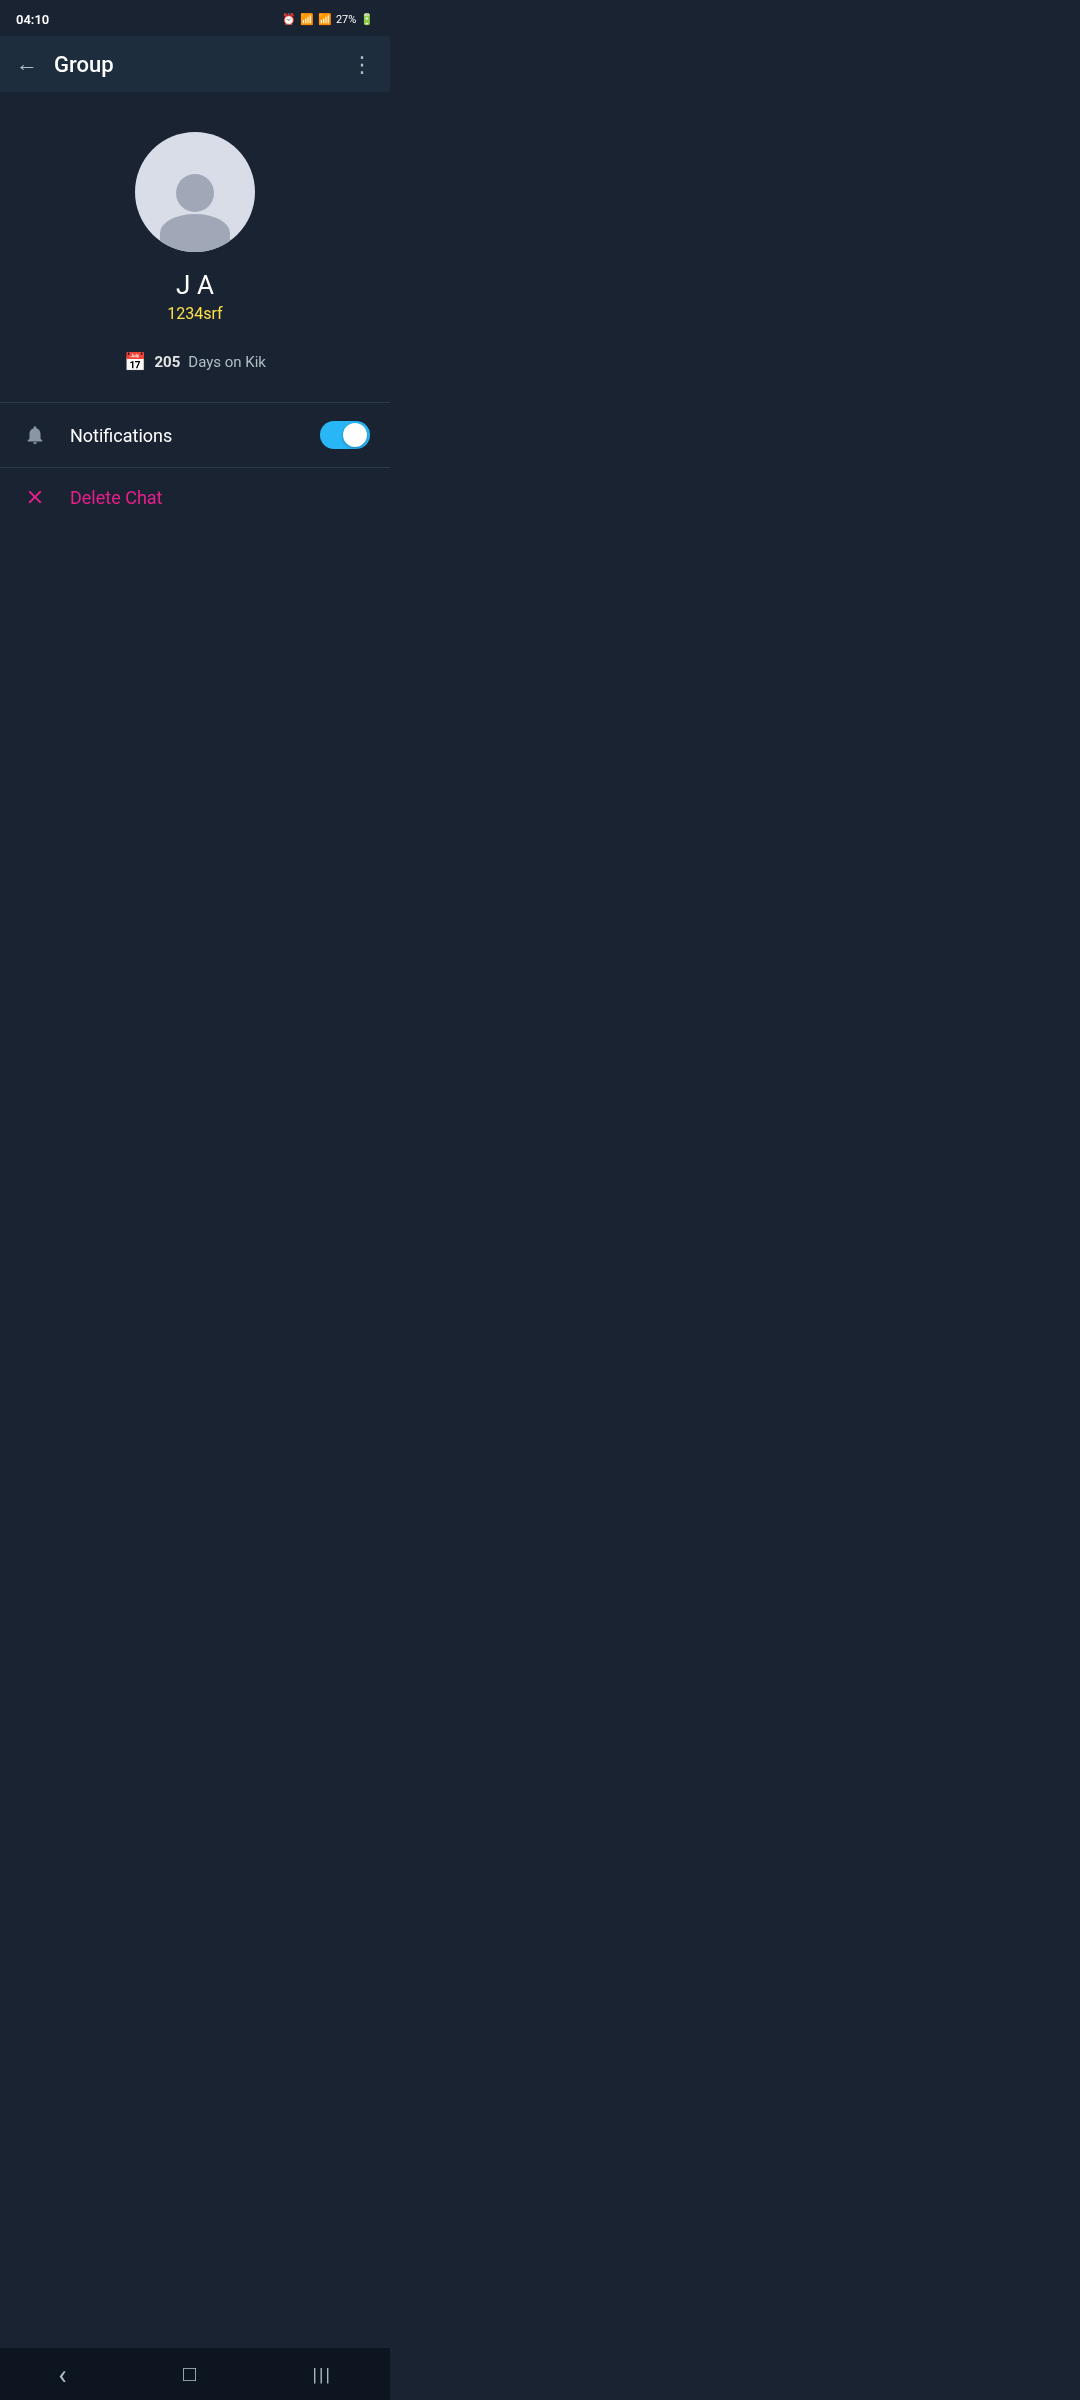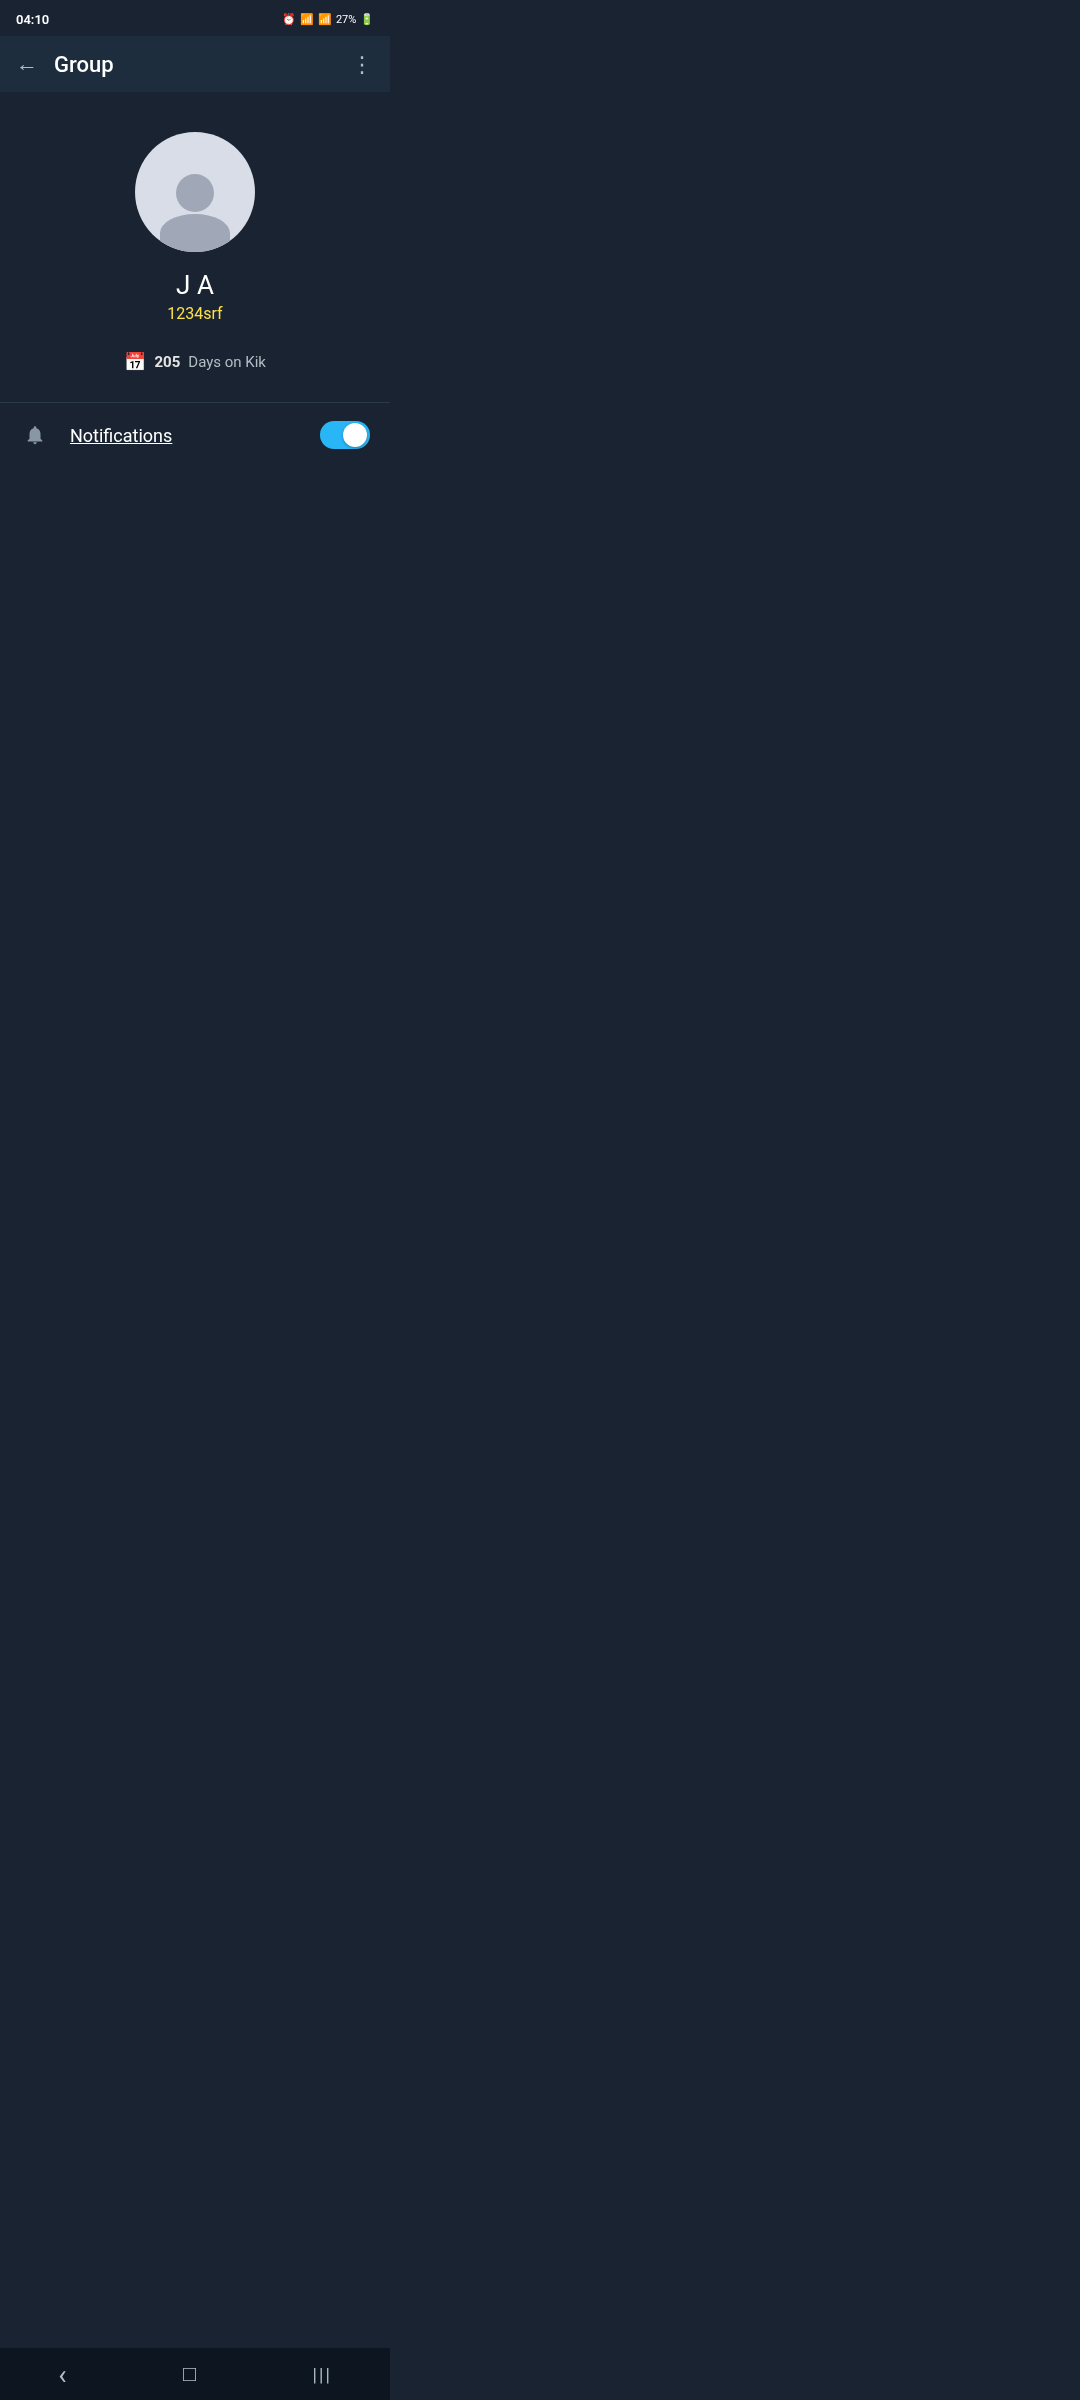--- a/index.html
+++ b/index.html
@@ -134,21 +134,20 @@
       color: #e5e5e5;
     }
     .calendar-icon {
       font-size: 18px;
       color: #8896a6;
     }
 
     
     .action-list {
       background-color: #1a2332;
-      text-decoration: underline;
     }
     .action-item {
       display: flex;
       align-items: center;
       padding: 18px 20px;
       border-bottom: 1px solid #2a3a4a;
       cursor: pointer;
       gap: 20px;
     }
     .action-item:last-child {
@@ -276,20 +275,28 @@
     </div>
     <span class="action-label white">Notifications</span>
     <div class="toggle-container">
       <div class="toggle">
         <div class="toggle-knob"></div>
       </div>
     </div>
   </div>
 
 
+  <div class="action-item">
+    <div class="action-icon">
+      <svg width="22" height="22" viewBox="0 0 24 24" fill="#e91e8c">
+        <path d="M19 6.41L17.59 5 12 10.59 6.41 5 5 6.41 10.59 12 5 17.59 6.41 19 12 13.41 17.59 19 19 17.59 13.41 12z"></path>
+      </svg>
+    </div>
+    <span class="action-label pink">Delete Chat</span>
+  </div>
 
 </div>
 
 <div class="empty-area"></div>
 
 <div class="nav-bar">
   <span class="nav-item" style="font-size:28px;">‹</span>
   <span class="nav-item" style="font-size:22px;">□</span>
   <span class="nav-item" style="font-size:18px; letter-spacing:2px;">|||</span>
 </div>

